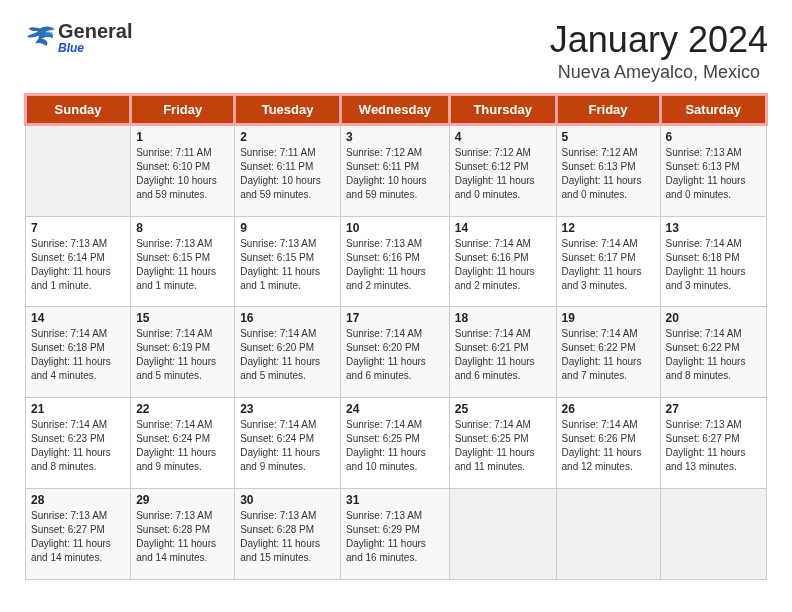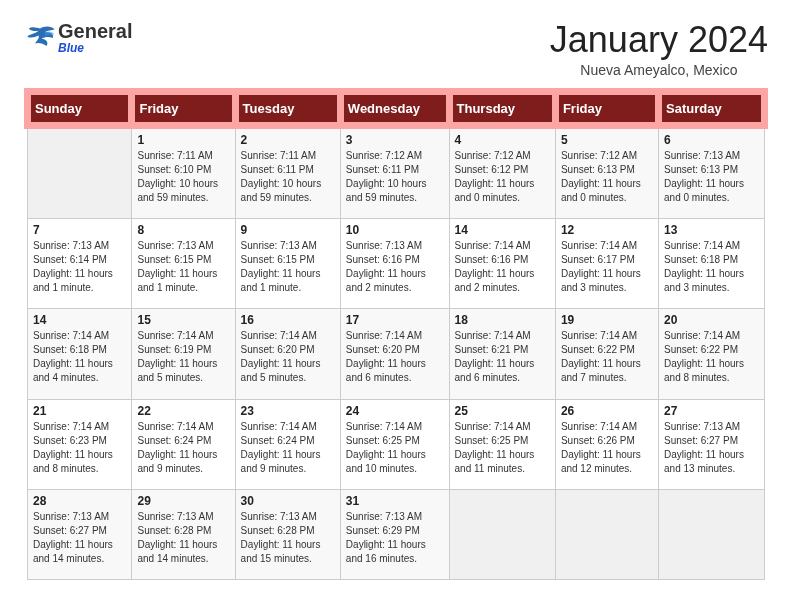--- a/index.html
+++ b/index.html
@@ -26,37 +26,37 @@
     .title-section {
       text-align: center;
     }
     .month-title {
       font-size: 36px;
       font-weight: normal;
       color: #222;
       line-height: 1.1;
     }
     .location {
-      font-size: 14px;
+      font-size: 18px;
       color: #444;
       margin-top: 2px;
     }
     .calendar {
       width: 100%;
       border-collapse: collapse;
       flex: 1;
     }
     .calendar thead th {
-      background: #7f1d1d;
+      background: #c2410c;
       color: #fff;
       font-size: 13px;
       font-weight: bold;
       padding: 6px 4px;
-      text-align: left;
-      border: 7px solid #fca5a5;
+      text-align: center;
+      border: 3px solid #fca5a5;
     }
     .calendar tbody td {
       border: 1px solid #ccc;
       vertical-align: top;
       padding: 4px 5px;
       font-size: 10.5px;
       color: #222;
       width: 113px;
     }
     .calendar tbody tr:nth-child(odd) td {

